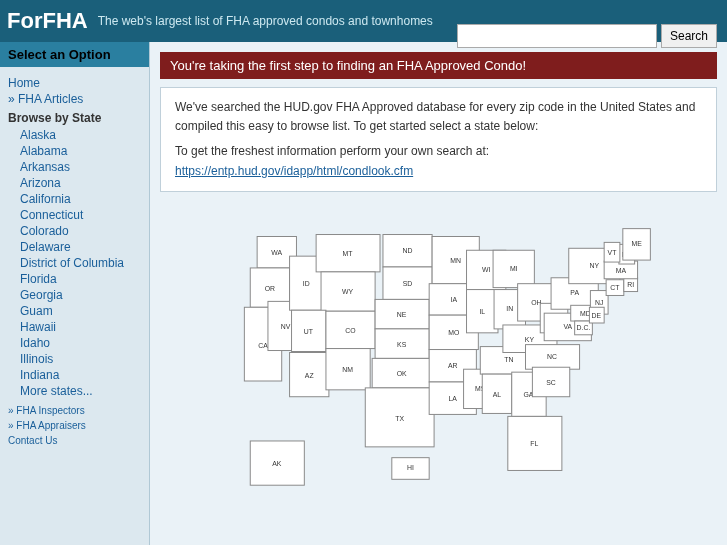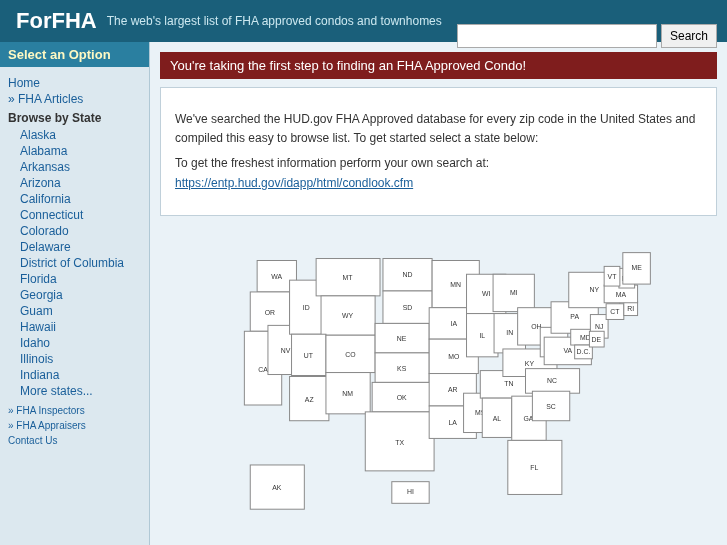--- a/index.html
+++ b/index.html
@@ -1,21 +1,21 @@
 <!DOCTYPE html>
 <html><head>
   <meta charset="utf-8">
   <style>
     * { margin: 0; padding: 0; box-sizing: border-box; }
     body { font-family: Arial, sans-serif; font-size: 13px; background: #e8f0f5; }
 
     #header {
       background: #1a5f7a;
       color: white;
-      padding: 8px 16px;
+      padding: 8px 7px;
       display: flex;
       align-items: center;
       gap: 10px;
     }
     #header-logo {
       font-size: 22px;
       font-weight: bold;
       color: white;
     }
     #header-tagline {
@@ -54,21 +54,21 @@
 
     #sidebar {
       width: 150px;
       background: #dce8ef;
       border-right: 1px solid #b0c8d5;
       padding: 8px;
       flex-shrink: 0;
     }
     #sidebar-title {
       background: #2a7fa0;
-      color: #fef9c3;
+      color: #000000;
       font-size: 13px;
       font-weight: bold;
       padding: 5px 8px;
       margin: -8px -8px 8px -8px;
     }
     .sidebar-link {
       display: block;
       color: #1a5f9a;
       text-decoration: none;
       padding: 1px 0;
@@ -106,21 +106,21 @@
       background: #7f1d1d;
       color: white;
       padding: 6px 10px;
       font-size: 13px;
       margin-bottom: 8px;
     }
 
     #info-box {
       background: white;
       border: 1px solid #c0d0da;
-      padding: 22px 14px;
+      padding: 10px 14px;
       margin-bottom: 10px;
       font-size: 12px;
       color: #333;
       line-height: 1.6;
     }
     #info-box a {
       color: #1a5f9a;
     }
 
     #map-container {

